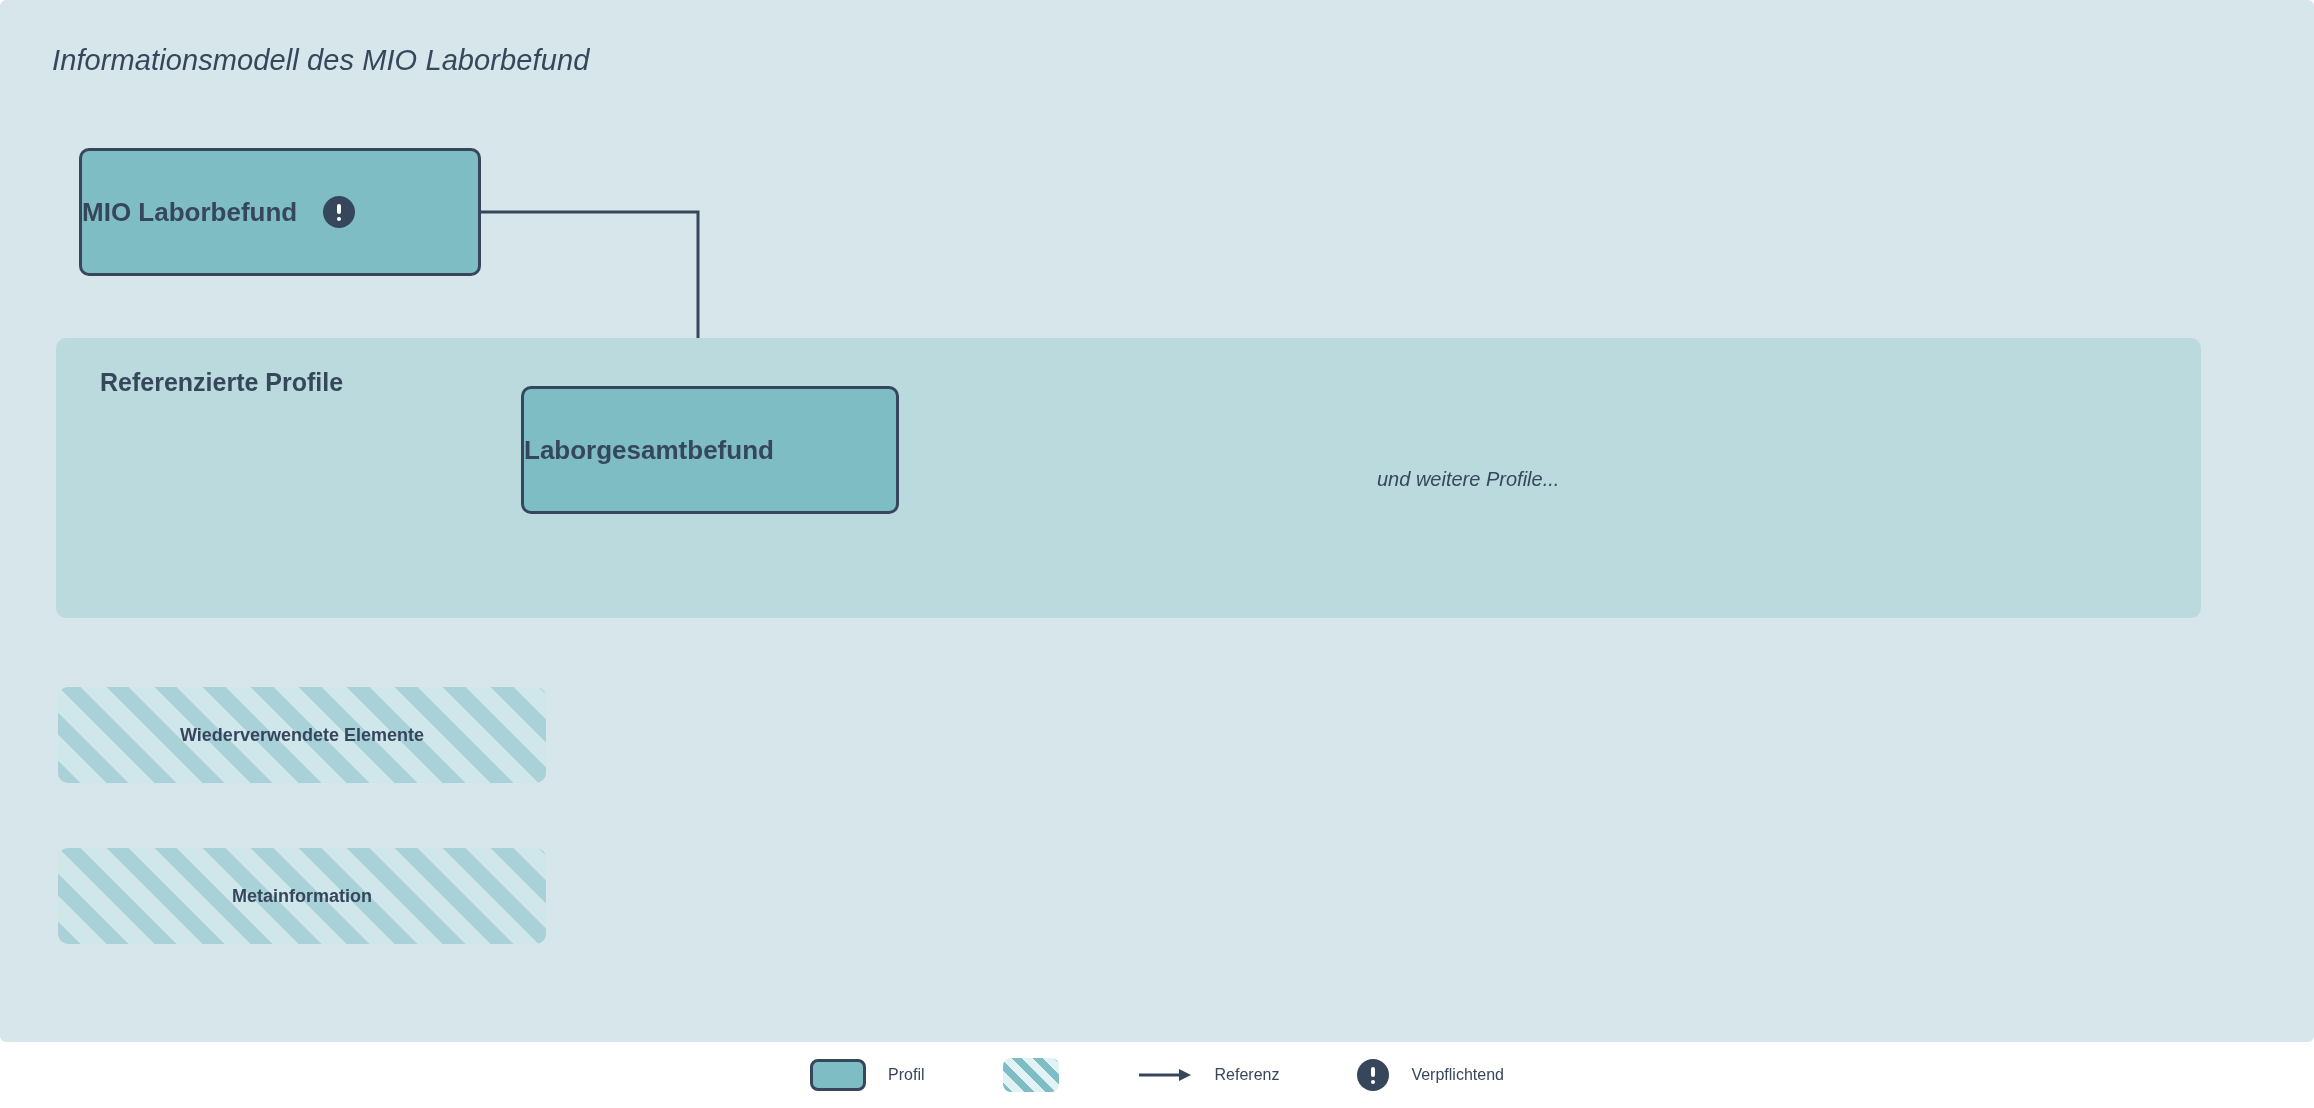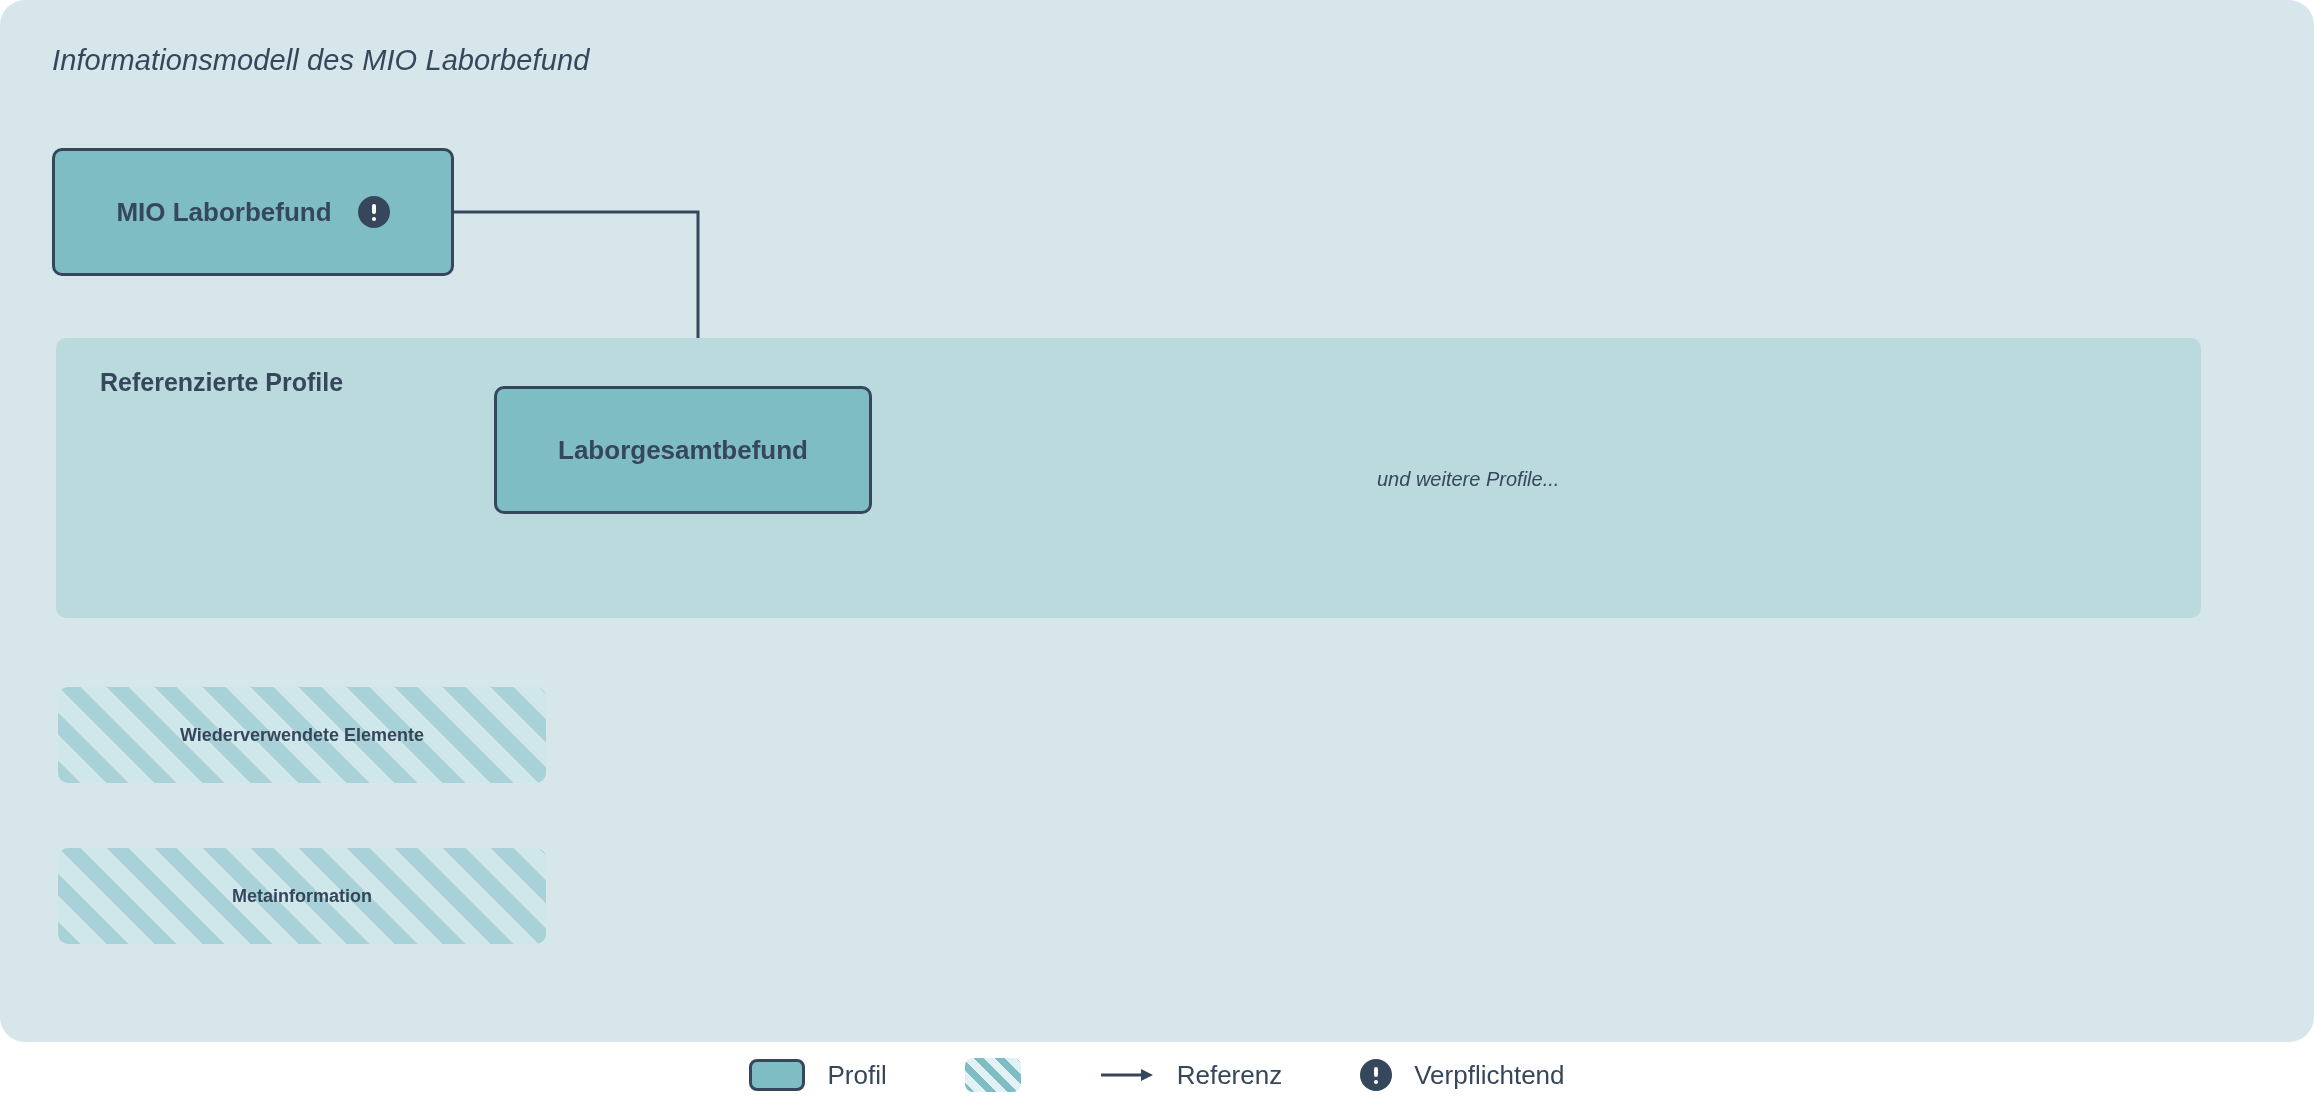--- a/index.html
+++ b/index.html
@@ -22,21 +22,21 @@
   }
 
   
   #diagram-panel {
     position: absolute;
     left: 0;
     top: 0;
     width: 2314px;
     height: 1042px;
     background: #d6e6ea;
-    border-radius: 25px;
+    border-radius: 6px;
     overflow: hidden;
   }
 
   #diagram-title {
     position: absolute;
     left: 52px;
     top: 44px;
     font-size: 29px;
     font-style: italic;
     color: #36475c;
@@ -46,22 +46,23 @@
 
   
   .profile-box {
     position: absolute;
     background: #7fbdc4;
     border: 3px solid #36475c;
     border-radius: 10px;
     box-sizing: border-box;
     display: flex;
     align-items: center;
-    justify-content: center;
+    justify-content: flex-start;
     gap: 26px;
+    margin-left: 27px;
   }
   .profile-box .box-label {
     font-size: 26px;
     font-weight: bold;
     color: #36475c;
     white-space: nowrap;
   }
 
   #box-mio {
     left: 52px;
@@ -200,21 +201,21 @@
     gap: 0;
   }
   .legend-item {
     display: flex;
     align-items: center;
     gap: 22px;
     margin-right: 78px;
   }
   .legend-item:last-child { margin-right: 0; text-align: center; }
   .legend-label {
-    font-size: 26px;
+    font-size: 16px;
     color: #36475c;
     white-space: nowrap;
   }
   .swatch-profile {
     width: 56px;
     height: 32px;
     background: #7fbdc4;
     border: 3px solid #36475c;
     border-radius: 8px;
     box-sizing: border-box;

